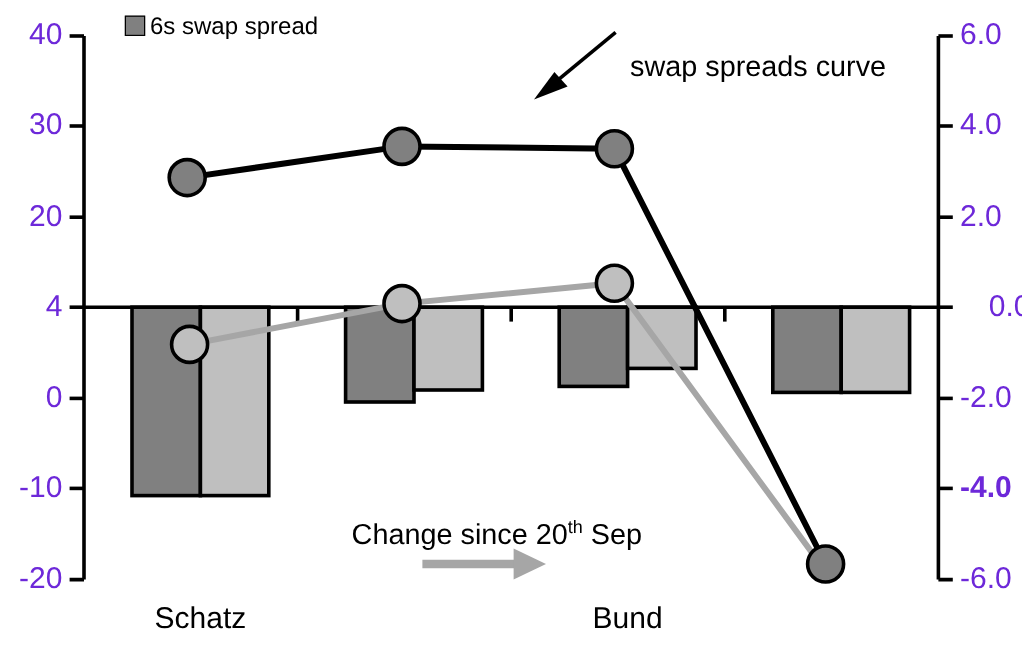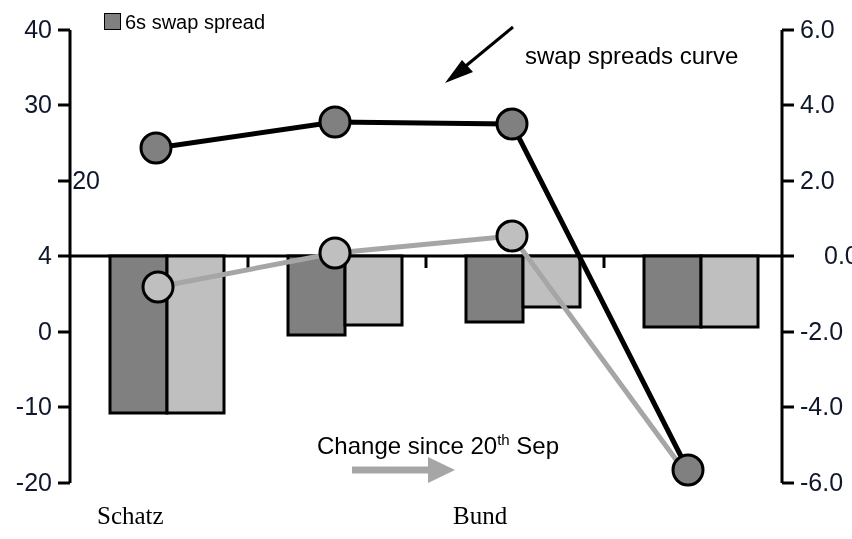--- a/index.html
+++ b/index.html
@@ -1,29 +1,29 @@
 <!DOCTYPE html>
 <html><head>
 <meta charset="utf-8">
 <style>
   html,body{margin:0;padding:0;background:#ffffff;}
   body{width:852px;height:539px;overflow:hidden;
        font-family:"Liberation Sans",sans-serif;color:#000;}
   #root{position:relative;width:852px;height:539px;}
-  .tick-label{position:absolute;font-size:25px;line-height:25px;color:#0f172a;white-space:nowrap;}
+  .tick-label{position:absolute;font-size:25px;line-height:25px;color:#6d28d9;white-space:nowrap;}
   .ytick-left{text-align:right;}
   .ytick-right{text-align:left;}
-  .cat-label{position:absolute;font-size:25px;line-height:25px;white-space:nowrap;font-family:Liberation Serif, serif;}
+  .cat-label{position:absolute;font-size:25px;line-height:25px;text-align:center;white-space:nowrap;}
   .legend{position:absolute;left:104px;top:6px;}
   .legend-row{display:flex;align-items:center;height:31px;}
   .swatch{width:17px;height:17px;border:1.5px solid #000;box-sizing:border-box;margin-right:4px;}
   .legend-text{font-size:20px;line-height:24px;white-space:nowrap;}
   .annot{position:absolute;font-size:24px;line-height:29px;white-space:nowrap;}
   #chart-svg{position:absolute;left:0;top:0;}
-  .note-bottom{position:absolute;font-size:24px;line-height:24px;white-space:nowrap;margin-left:24px;}
+  .note-bottom{position:absolute;font-size:24px;line-height:24px;white-space:nowrap;}
   .note-bottom sup{font-size:15px;vertical-align:super;}
 </style>
 </head>
 <body>
 
 <div id="root">
 
   <svg id="chart-svg" width="852" height="539">
 
     <path d="M70,30 L70,483" stroke="#000" stroke-width="3" fill="none"></path>
@@ -92,32 +92,32 @@
     </g>
 
     <g>
       <line x1="352" y1="470" x2="432" y2="470" stroke="#a6a6a6" stroke-width="7"></line>
       <polygon points="455,470 428,457 428,483" fill="#a6a6a6"></polygon>
     </g>
   </svg>
 
   <div class="tick-label ytick-left" style="left:0px;top:17px;width:52px;">40</div>
   <div class="tick-label ytick-left" style="left:0px;top:92px;width:52px;">30</div>
-  <div class="tick-label ytick-left" style="left:0px;top:168px;width:52px;margin-left:48px;">20</div>
+  <div class="tick-label ytick-left" style="left:0px;top:168px;width:52px;">20</div>
   <div class="tick-label ytick-left" style="left:0px;top:243px;width:52px;">4</div>
   <div class="tick-label ytick-left" style="left:0px;top:319px;width:52px;">0</div>
   <div class="tick-label ytick-left" style="left:0px;top:394px;width:52px;">-10</div>
   <div class="tick-label ytick-left" style="left:0px;top:470px;width:52px;">-20</div>
 
   <div class="tick-label ytick-right" style="left:800px;top:17px;">6.0</div>
   <div class="tick-label ytick-right" style="left:800px;top:92px;">4.0</div>
   <div class="tick-label ytick-right" style="left:800px;top:168px;">2.0</div>
   <div class="tick-label ytick-right" style="left:800px;top:243px;margin-left:24px;">0.0</div>
   <div class="tick-label ytick-right" style="left:800px;top:319px;">-2.0</div>
-  <div class="tick-label ytick-right" style="left:800px;top:394px;">-4.0</div>
+  <div class="tick-label ytick-right" style="left:800px;top:394px;font-weight:bold;">-4.0</div>
   <div class="tick-label ytick-right" style="left:800px;top:470px;">-6.0</div>
 
   <div class="cat-label" style="left:97px;top:503px;width:140px;">Schatz</div>
   <div class="cat-label" style="left:453px;top:503px;width:140px;">Bund</div>
 
   <div class="legend">
     <div class="legend-row">
       <span class="swatch" style="background:#808080;"></span>
       <span class="legend-text">6s swap spread</span>
     </div>

